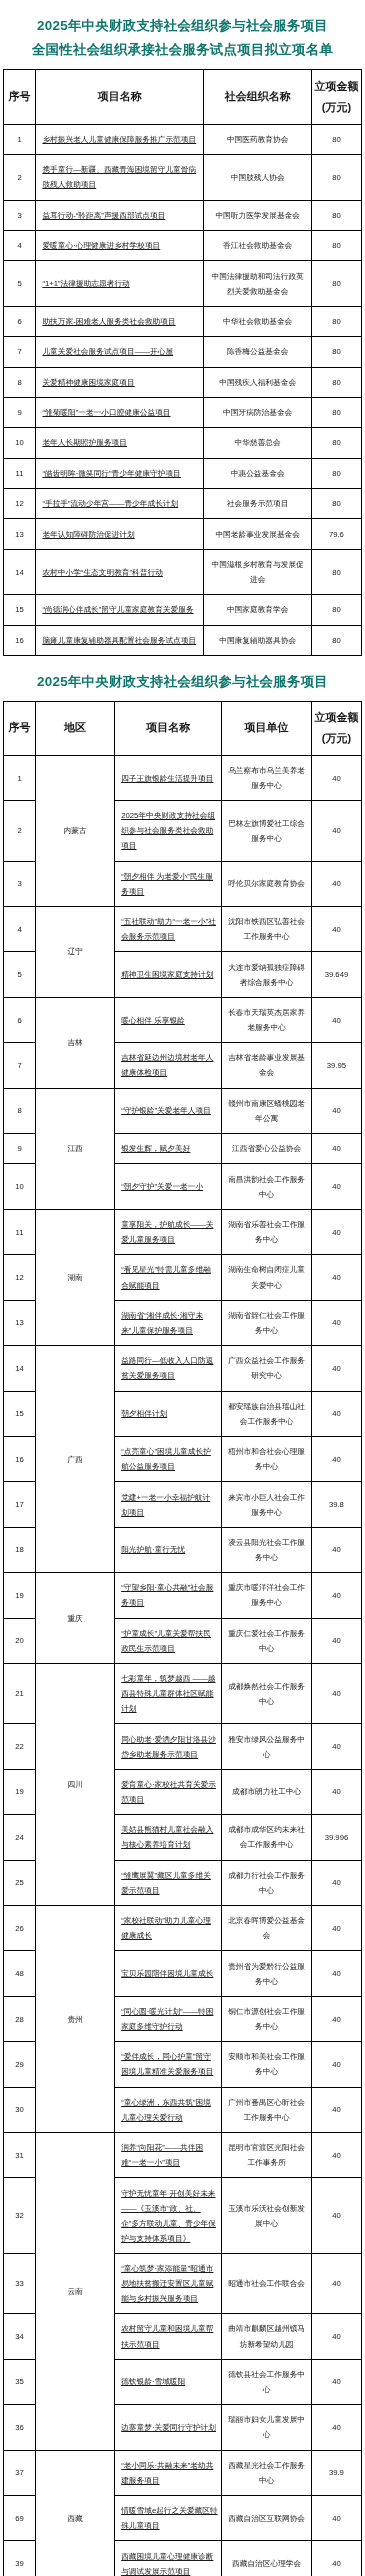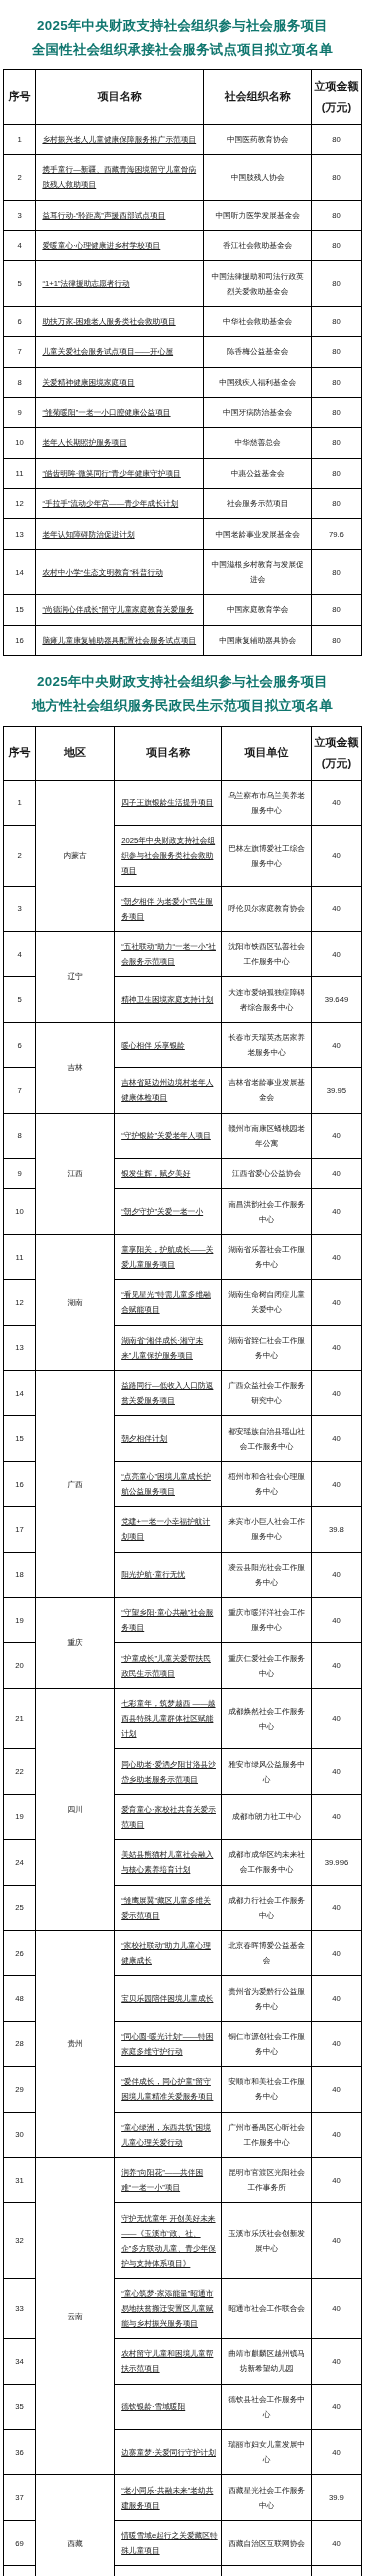--- a/index.html
+++ b/index.html
@@ -164,21 +164,20 @@
         <td>16</td>
         <td class="cell-project">脑瘫儿童康复辅助器具配置社会服务试点项目</td>
         <td>中国康复辅助器具协会</td>
         <td>80</td>
       </tr>
     </tbody>
   </table>
 
 <div class="title-block">
   <div class="doc-title">2025年中央财政支持社会组织参与社会服务项目</div>
-  <div class="doc-title">地方性社会组织服务民政民生示范项目拟立项名单</div>
 </div>
 <table class="data-table" data-table="1">
     <colgroup>
       <col style="width: 9%;">
       <col style="width: 22%;">
       <col style="width: 30%;">
       <col style="width: 25%;">
       <col style="width: 14%;">
     </colgroup>
     <thead>

